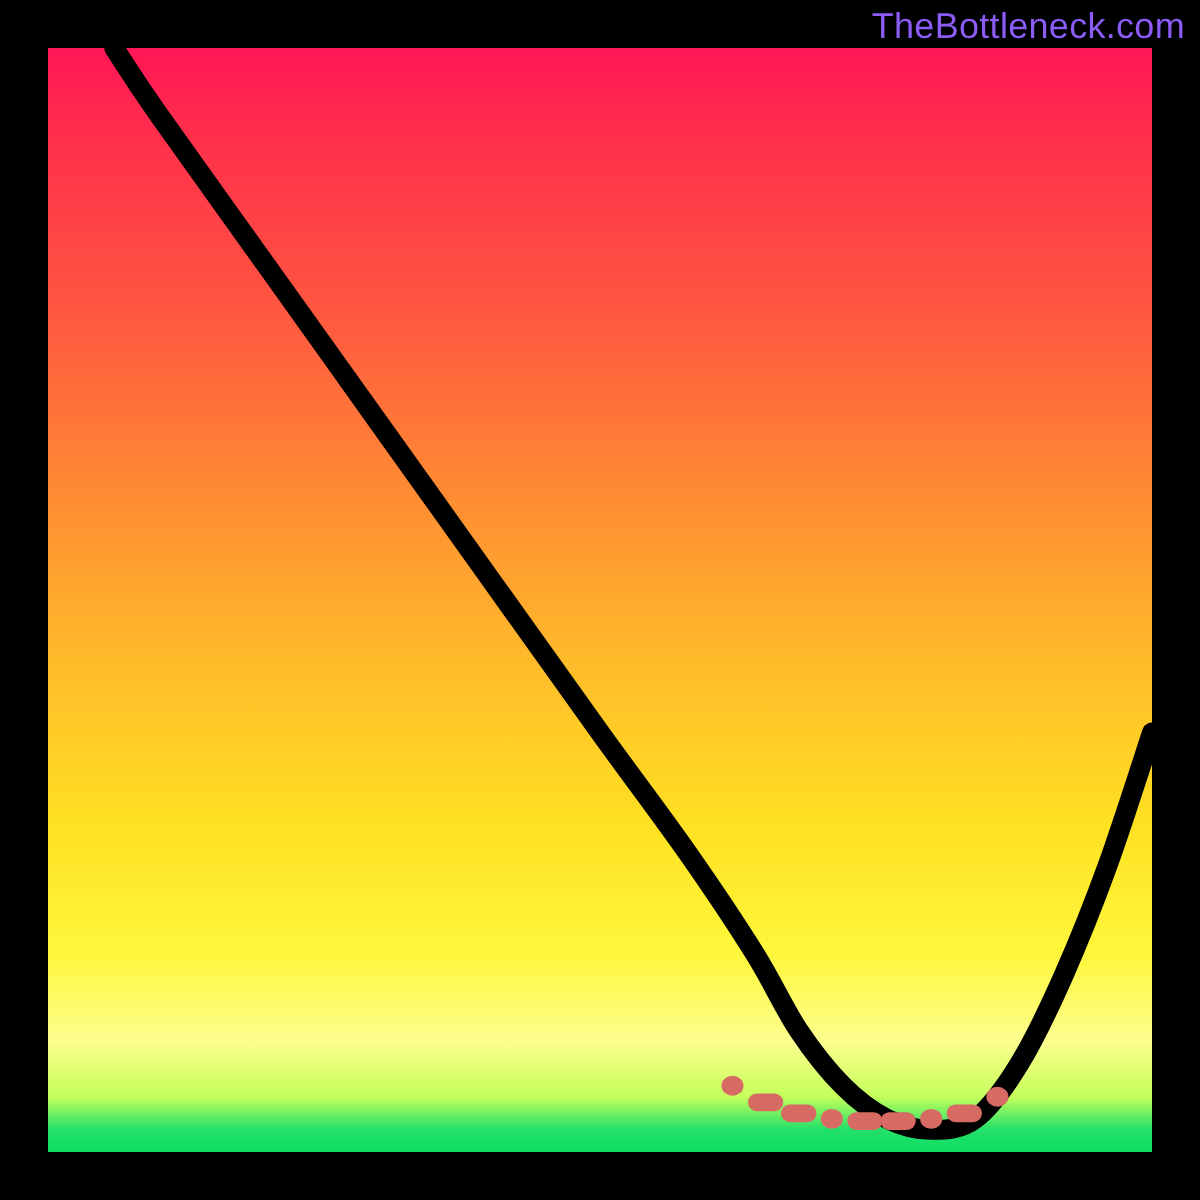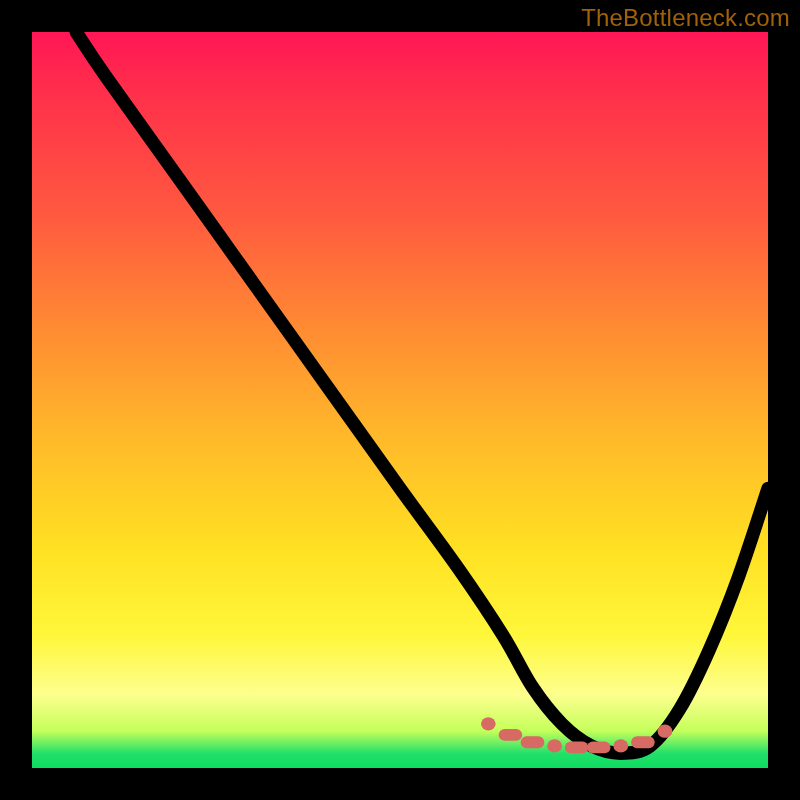--- a/index.html
+++ b/index.html
@@ -14,21 +14,21 @@
   .frame {
     position: relative;
     width: 800px;
     height: 800px;
     background: #000;
   }
   .watermark {
     position: absolute;
     top: 4px;
     right: 10px;
-    color: #a16207;
+    color: #8b5cf6;
     font-size: 24px;
     font-weight: 400;
     letter-spacing: 0.2px;
     z-index: 10;
   }
   .plot-area {
     position: absolute;
     left: 32px;
     top: 32px;
     width: 736px;

